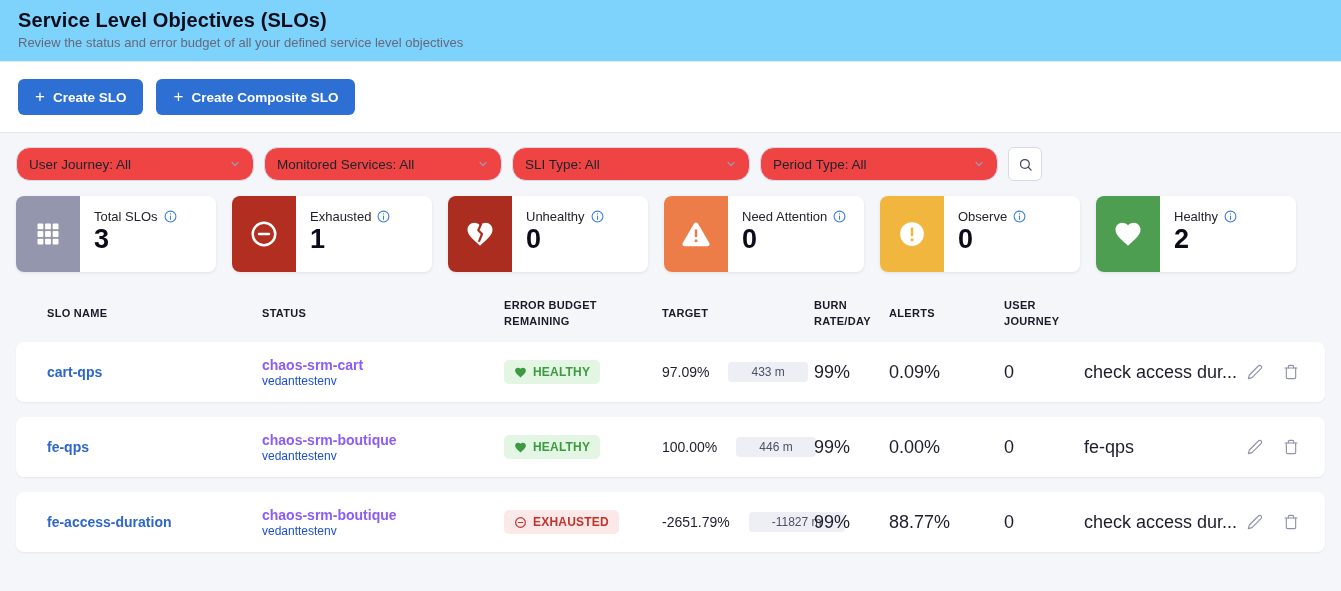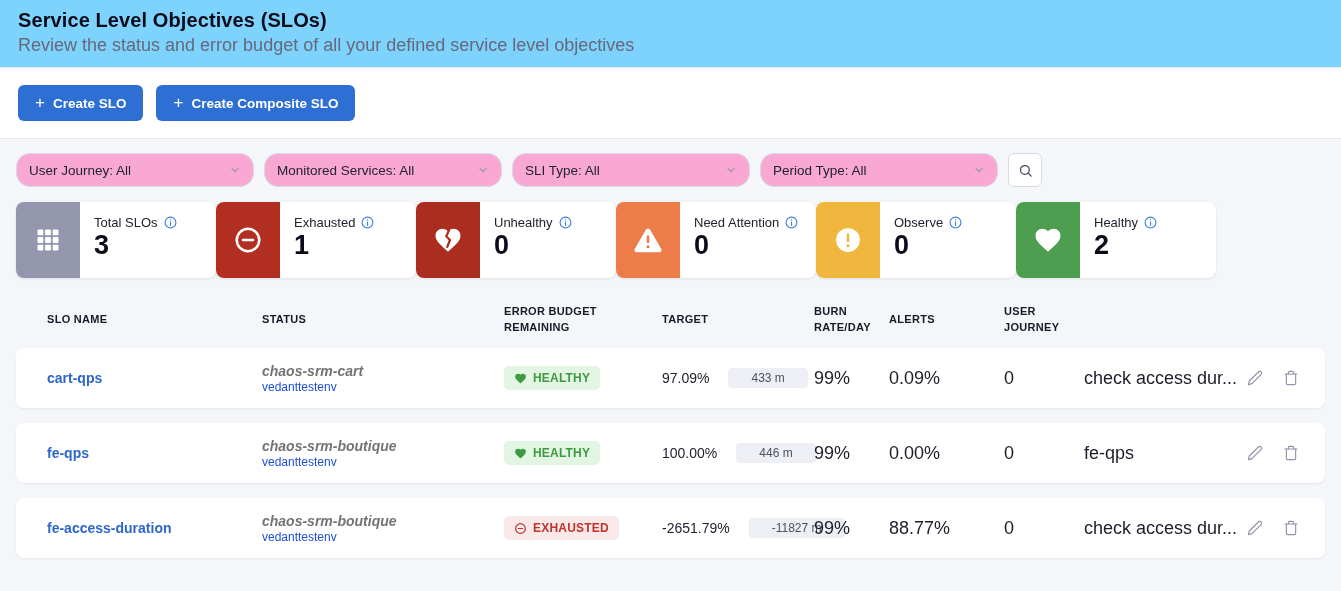--- a/index.html
+++ b/index.html
@@ -5,49 +5,49 @@
   * { box-sizing: border-box; margin: 0; padding: 0; }
   html,body { width:1341px; height:591px; overflow:hidden; }
   body {
     font-family: "Liberation Sans", "DejaVu Sans", sans-serif;
     background:#ffffff; color:#1d1d2c;
   }
 
   
   .page-header { background:#7dd3fc; padding:9px 18px 11px; border-bottom:1px solid #e7e8ef; }
   .page-title { font-size:20px; font-weight:bold; color:#0b0b1a; letter-spacing:.1px; }
-  .page-subtitle { font-size:18px; color:#66687c; margin-top:3px; }
+  .page-subtitle { font-size:13px; color:#66687c; margin-top:3px; }
 
   
   .actions-bar { background:#fff; padding:17px 18px; border-bottom:1px solid #e7e8ef; display:flex; gap:13px; }
   .btn-primary {
     background:#2d6fd3; color:#fff; border:none; border-radius:6px;
     height:36px; padding:0 17px; font-size:13.5px; font-weight:bold;
     display:inline-flex; align-items:center; gap:8px; cursor:pointer;
     font-family:inherit;
   }
   .btn-plus { font-size:17px; font-weight:normal; line-height:1; position:relative; top:-1px; }
 
   
   .main { background:#f4f6fa; padding:14px 16px 0; height:458px; }
 
   
   .filters { display:flex; gap:10px; margin-bottom:15px; }
   .filter-select {
-    width:238px; height:34px; background:#f9a8d4; border:1px solid #d8dbe6; border-radius:14px;
+    width:238px; height:34px; background:#ef4444; border:1px solid #d8dbe6; border-radius:14px;
     display:flex; align-items:center; justify-content:space-between;
     padding:0 12px; font-size:13.5px; color:#22232e; cursor:pointer;
   }
   .search-btn {
     width:34px; height:34px; background:#fff; border:1px solid #d8dbe6; border-radius:6px;
     display:flex; align-items:center; justify-content:center; cursor:pointer;
   }
 
   
-  .cards { display:flex; margin-bottom:25px; }
+  .cards { display:flex; gap:16px; margin-bottom:25px; }
   .card {
     width:200px; height:76px; background:#fff; border-radius:8px;
     box-shadow:0 1px 3px rgba(40,41,61,.10); display:flex; overflow:hidden; cursor:pointer;
   }
   .card-icon { width:64px; flex:0 0 64px; display:flex; align-items:center; justify-content:center; }
   .card-body { padding:13px 0 0 14px; }
   .card-label { font-size:13px; color:#22232e; display:flex; align-items:center; gap:6px; white-space:nowrap; }
   .card-count { font-size:27px; font-weight:bold; color:#0b0b1a; line-height:1.15; }
   .info-icon { display:inline-flex; }
 
@@ -60,21 +60,21 @@
   .tbl-header .th { font-size:11px; font-weight:bold; color:#191a28; letter-spacing:.3px; line-height:1.45; padding-right:14px; }
   .row-card {
     display:grid;
     grid-template-columns:215px 242px 158px 152px 75px 115px 80px 155px 1fr;
     align-items:center;
     background:#fff; border-radius:8px; height:60px; margin-bottom:15px;
     padding:0 26px 0 31px; box-shadow:0 1px 2px rgba(40,41,61,.07); cursor:pointer;
   }
   .slo-link { color:#2d66cc; font-weight:bold; font-size:14px; text-decoration:none; }
   .svc-cell { display:flex; flex-direction:column; gap:1px; }
-  .svc-name { color:#737373; font-weight:bold; font-size:14px; text-decoration:none;font-style:italic; }
+  .svc-name { color:#8b5cf6; font-weight:bold; font-size:14px; text-decoration:none; }
   .svc-env  { color:#1d4ed8; font-size:12px; text-decoration:none; }
   .badge {
     display:inline-flex; align-items:center; gap:6px;
     height:24px; padding:0 10px; border-radius:5px;
     font-size:12px; font-weight:bold; letter-spacing:.2px; width:max-content;
   }
   .badge-healthy   { background:#e3f5e3; color:#3c9b41; }
   .badge-exhausted { background:#fbe9e9; color:#c2332a; }
   .budget-cell { display:flex; align-items:center; gap:19px; }
   .budget-pct { font-size:14px; color:#1d1d2c; }

